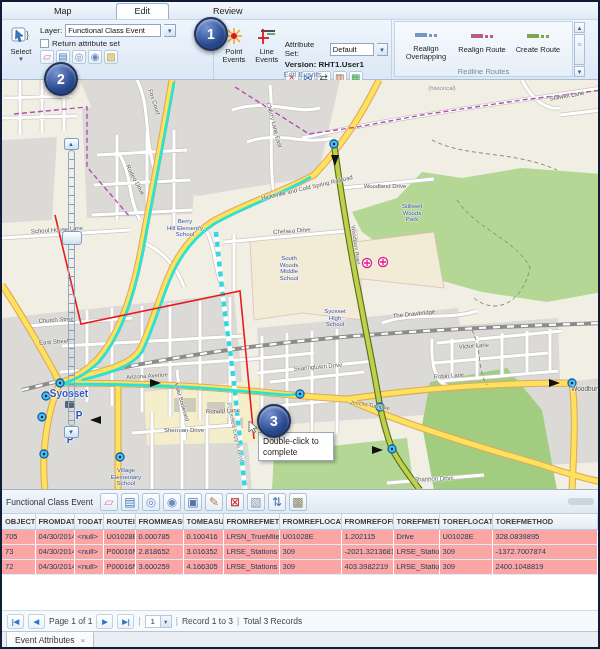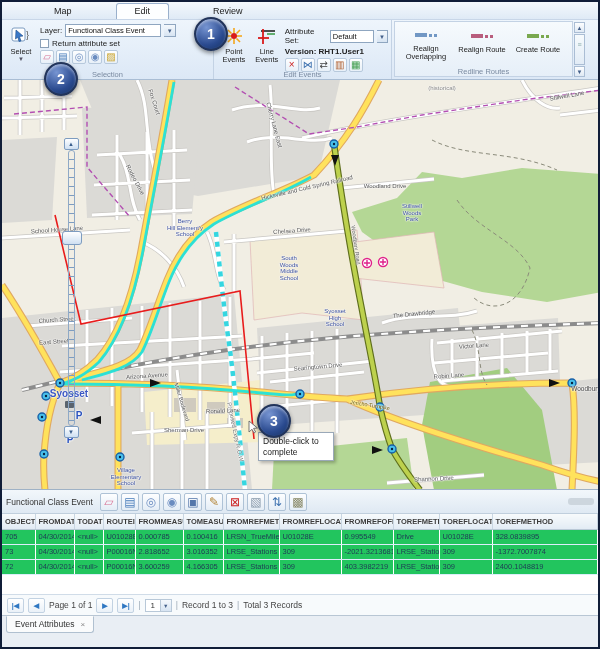--- a/index.html
+++ b/index.html
@@ -46,29 +46,29 @@
   .callout { position:absolute; width:34px; height:34px; border-radius:50%; background:radial-gradient(circle at 35% 28%,#7795d2,#2a4a8f 60%,#15305f); border:2px solid #22345a; box-shadow:0 2px 4px rgba(0,0,0,.45), inset 0 2px 3px rgba(255,255,255,.45); color:#fff; font-weight:bold; font-size:14px; display:flex; align-items:center; justify-content:center; z-index:50; }
 
   
   .grid-toolbar { height:24px; flex:none; background:linear-gradient(#f2f7fb,#dfe9f3); border-bottom:1px solid #c0cfdd; display:flex; align-items:center; gap:3px; padding:0 4px; }
   .grid-title { font-size:8.5px; color:#333; margin-right:4px; }
   .tool-btn { width:18px; height:18px; font-size:12px; line-height:16px; text-align:center; background:linear-gradient(#fdfeff,#e4edf6); border:1px solid #aec2d6; border-radius:2px; overflow:hidden; }
   .gt-scroll { margin-left:auto; width:26px; height:7px; background:#cdd6de; border-radius:3px; }
   .grid-area { flex:none; background:#fff; }
   table.grid { width:100%; border-collapse:collapse; table-layout:fixed; }
   table.grid th { height:15px; background:linear-gradient(#f7fafc,#e2ebf4); border-right:1px solid #c9d6e2; border-bottom:1px solid #b9c8d6; font-size:7.5px; color:#3c3c3c; text-align:left; padding:0 0 0 3px; white-space:nowrap; overflow:hidden; font-weight:bold; }
-  table.grid td { height:15px; background:#22c55e; border-right:1px solid rgba(255,255,255,.55); border-bottom:1px solid #dcedfa; font-size:7.5px; color:#1f3a55; padding:0 0 0 3px; white-space:nowrap; overflow:hidden; }
+  table.grid td { height:15px; background:#fca5a5; border-right:1px solid rgba(255,255,255,.55); border-bottom:1px solid #dcedfa; font-size:7.5px; color:#1f3a55; padding:0 0 0 3px; white-space:nowrap; overflow:hidden; }
   .grid-empty { flex:1; background:#fff; }
   .pager { height:21px; flex:none; background:#f7fafc; border-top:1px solid #d0dce8; display:flex; align-items:center; gap:4px; padding:0 5px; font-size:8.5px; color:#444; }
   .pg-btn { width:17px; height:15px; background:linear-gradient(#fff,#eaf1f8); border:1px solid #c2d2e2; border-radius:2px; color:#2f77c2; font-size:7px; font-weight:bold; text-align:center; line-height:13px; }
   .pg-sep { color:#9aa8b6; }
   .pg-dd { display:flex; }
   .pg-dd .val { width:16px; height:13px; background:#fff; border:1px solid #b8c8d8; font-size:8px; text-align:center; line-height:12px; color:#333; }
   .pg-dd .arr { width:11px; height:13px; background:linear-gradient(#f4f8fc,#d7e4f2); border:1px solid #b8c8d8; border-left:none; font-size:5.5px; color:#44608a; text-align:center; line-height:12px; }
-  .btabs { height:32px; flex:none; background:#e9eef4; border-top:1px solid #b8c6d4; display:flex; align-items:flex-start; padding-left:4px; }
+  .btabs { height:16px; flex:none; background:#e9eef4; border-top:1px solid #b8c6d4; display:flex; align-items:flex-start; padding-left:4px; }
   .btab { background:#fafbfc; border:1px solid #b0c0d0; border-top:1px solid #fdfdfd; border-radius:0 0 3px 3px; font-size:8.5px; color:#333; padding:2px 8px 3px; display:flex; gap:6px; align-items:center; }
   .btab .x { color:#888; font-size:8px; }
 </style>
 </head>
 <body>
 
 <div class="app">
 
   <div class="tabbar">
     <div class="rtab">Map</div>
@@ -101,21 +101,20 @@
           <span>Return attribute set</span>
         </div>
         <div class="mini-row">
             <span class="mini-btn" style="color: rgb(216, 112, 147);">▱</span>
             <span class="mini-btn" style="color: rgb(74, 126, 187);">▤</span>
             <span class="mini-btn" style="color: rgb(106, 140, 192);">◎</span>
             <span class="mini-btn" style="color: rgb(106, 140, 192);">◉</span>
             <span class="mini-btn" style="color: rgb(201, 162, 39);">▨</span>
           </div>
       </div>
-      <span class="rgroup-label">Selection</span>
     </div>
 
     <div class="rgroup" style="width:178px">
       <div class="big-btn" style="width:36px">
         <span class="icon24">
           <svg width="20" height="20">
               <g stroke="#f4a71d" stroke-width="1.6">
                 <line x1="10" y1="2" x2="10" y2="7"></line>
                 <line x1="10" y1="13" x2="10" y2="18"></line>
                 <line x1="2" y1="10" x2="7" y2="10"></line>
@@ -135,21 +134,21 @@
           <svg width="20" height="20">
               <line x1="4" y1="5" x2="18" y2="5" stroke="#222" stroke-width="1.6"></line>
               <line x1="10" y1="8" x2="18" y2="8" stroke="#3f9e4d" stroke-width="1.6"></line>
               <line x1="6" y1="3" x2="6" y2="18" stroke="#d91a1a" stroke-width="1.8"></line>
               <line x1="1" y1="12" x2="12" y2="12" stroke="#d91a1a" stroke-width="1.8"></line>
             </svg>
         </span>
         <span class="big-btn-label">Line Events</span>
       </div>
       <div style="display:flex;flex-direction:column;margin-left:2px">
-        <div class="field-row" style="margin-top:5px">
+        <div class="field-row" style="margin-top:18px">
           <span>Attribute Set:</span>
           <span class="select-box" style="width:48px">Default</span>
           <span class="select-arrow">▼</span>
         </div>
         <div class="field-row" style="font-weight:bold">
           <span>Version: RHT1.User1</span>
         </div>
         <div class="mini-row">
             <span class="mini-btn" style="color: rgb(204, 34, 34);">×</span>
             <span class="mini-btn" style="color: rgb(58, 111, 174);">⋈</span>
@@ -399,21 +398,21 @@
       <tbody>
           <tr>
             <td>705</td>
             <td>04/30/2014</td>
             <td>&lt;null&gt;</td>
             <td>U01028E</td>
             <td>0.000785</td>
             <td>0.100416</td>
             <td>LRSN_TrueMile</td>
             <td>U01028E</td>
-            <td>0.995549</td>
+            <td>1.202115</td>
             <td>Drive</td>
             <td>U01028E</td>
             <td>328.0839895</td>
           </tr>
           <tr>
             <td>73</td>
             <td>04/30/2014</td>
             <td>&lt;null&gt;</td>
             <td>P00016N</td>
             <td>2.818652</td>

